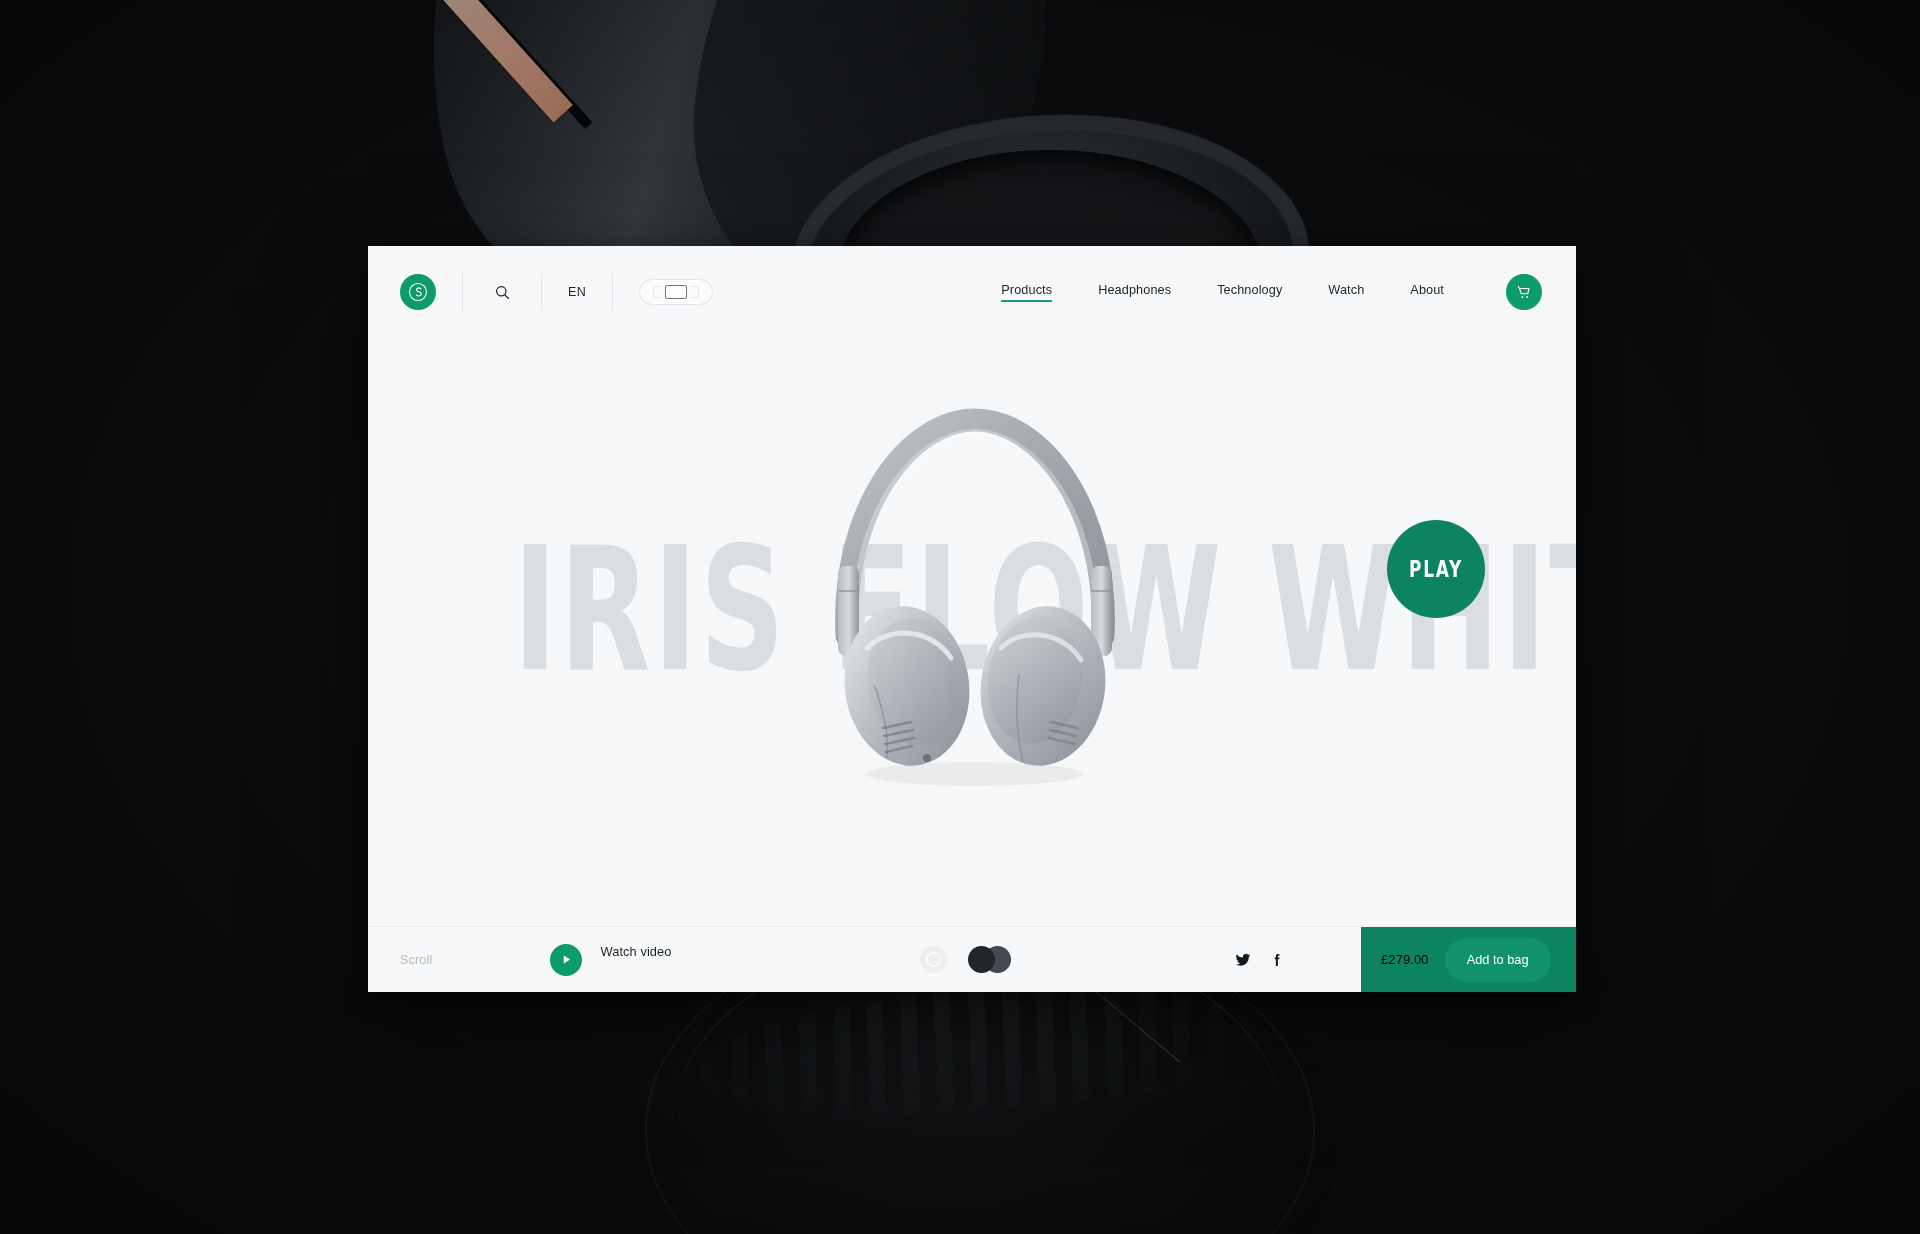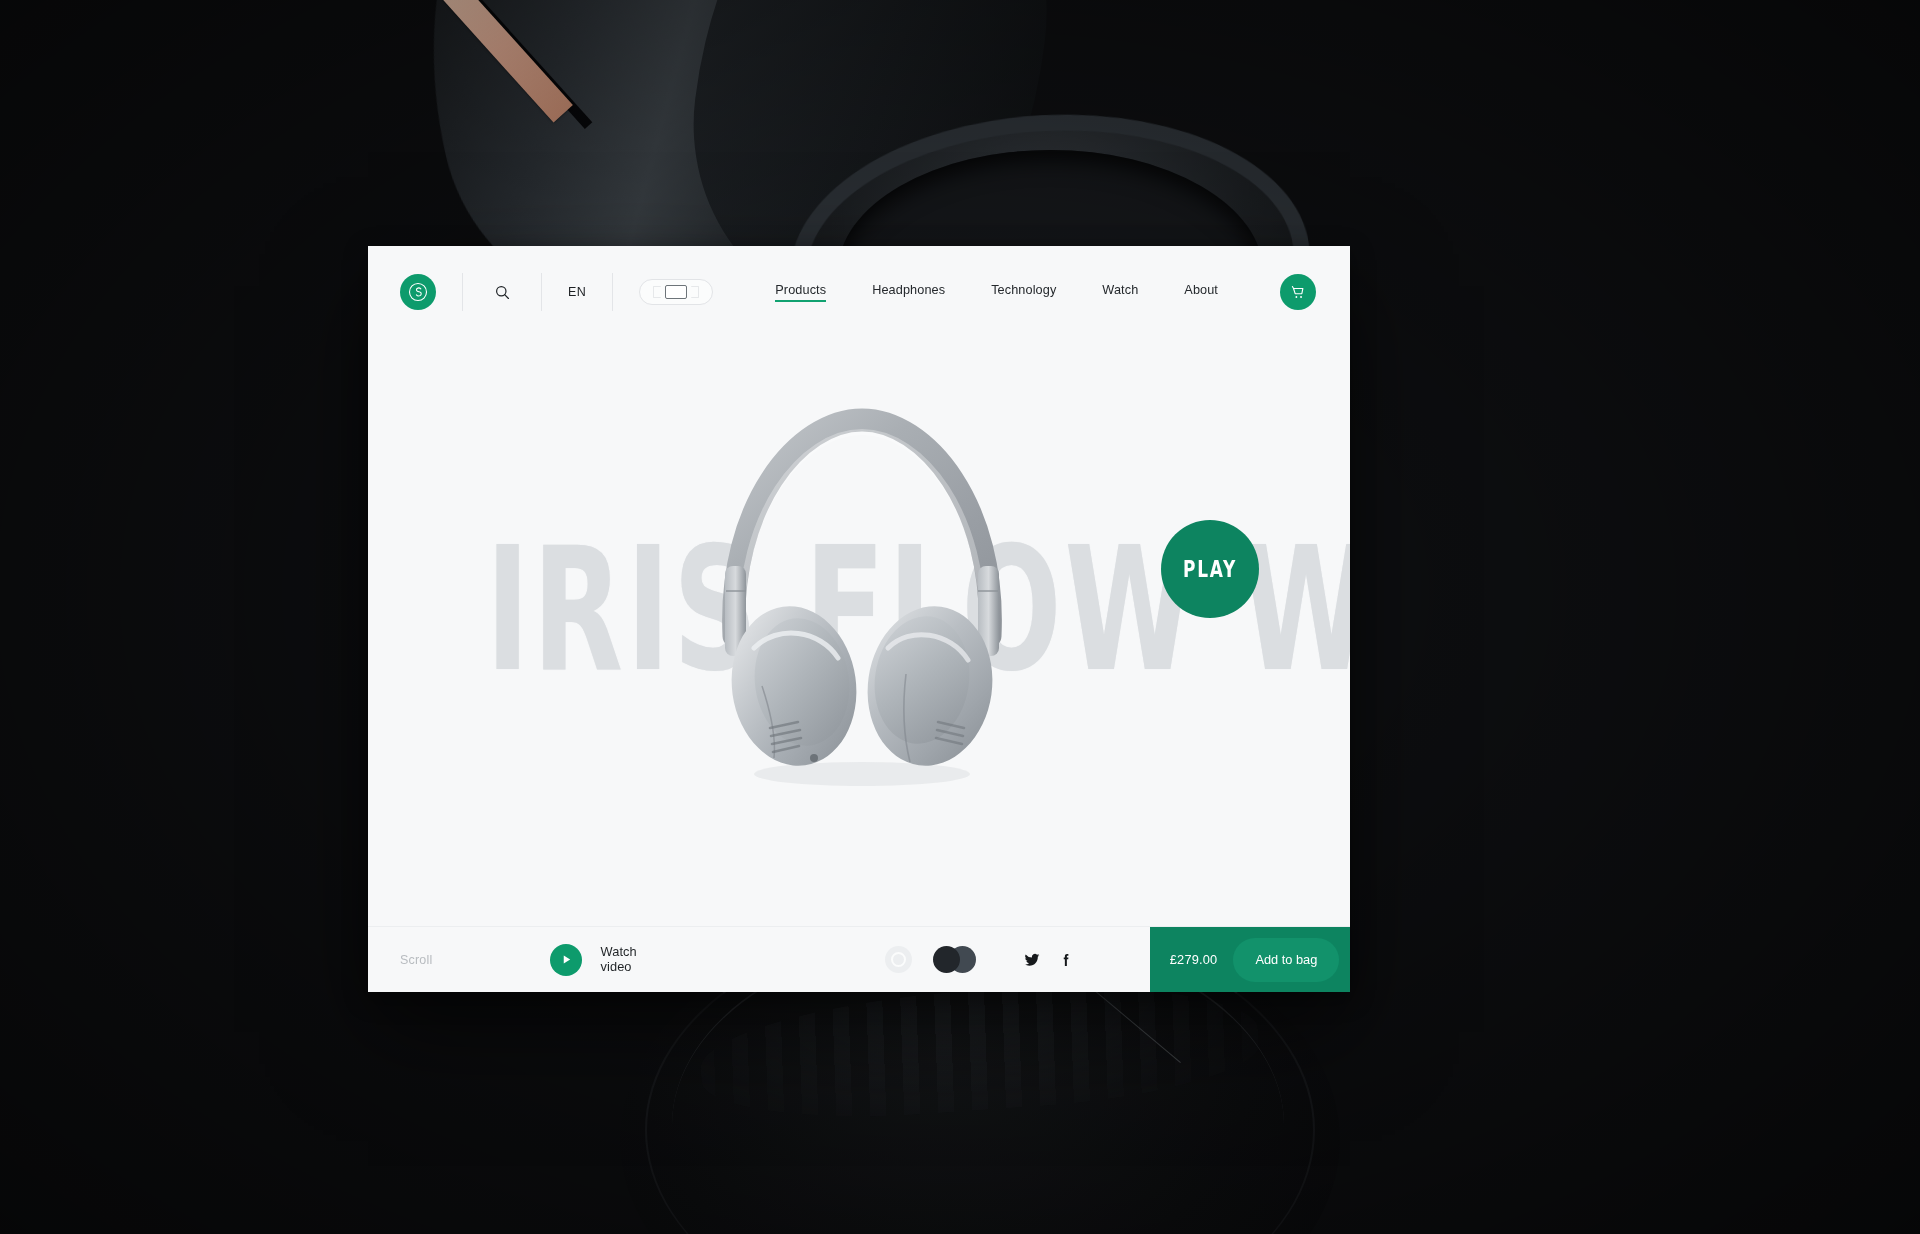--- a/index.html
+++ b/index.html
@@ -121,21 +121,21 @@
   .bg-vignette {
     position: absolute; inset: 0;
     background: radial-gradient(ellipse at 50% 48%, rgba(0,0,0,0) 30%, rgba(0,0,0,.55) 100%);
   }
 
   
   .card {
     position: absolute;
     left: 368px;
     top: 246px;
-    width: 982px;
+    width: 1208px;
     height: 746px;
     background: #f7f8f9;
     box-shadow: 0 40px 90px rgba(0,0,0,.55), 0 6px 22px rgba(0,0,0,.4);
     overflow: hidden;
   }
 
   
   .header {
     position: absolute;
     left: 0; top: 0;
@@ -367,21 +367,21 @@
   .buy {
     width: 215px;
     height: 66px;
     background: #0d8460;
     display: flex;
     align-items: center;
     flex: none;
     padding-left: 20px;
   }
   .price {
-    color: #ffffff;
+    color: #000000;
     font-size: 12.8px;
     letter-spacing: .2px;
     white-space: nowrap;
   }
   .add-bag {
     margin-left: 16px;
     height: 44px;
     padding: 0 22px;
     border-radius: 22px;
     background: #12926b;

